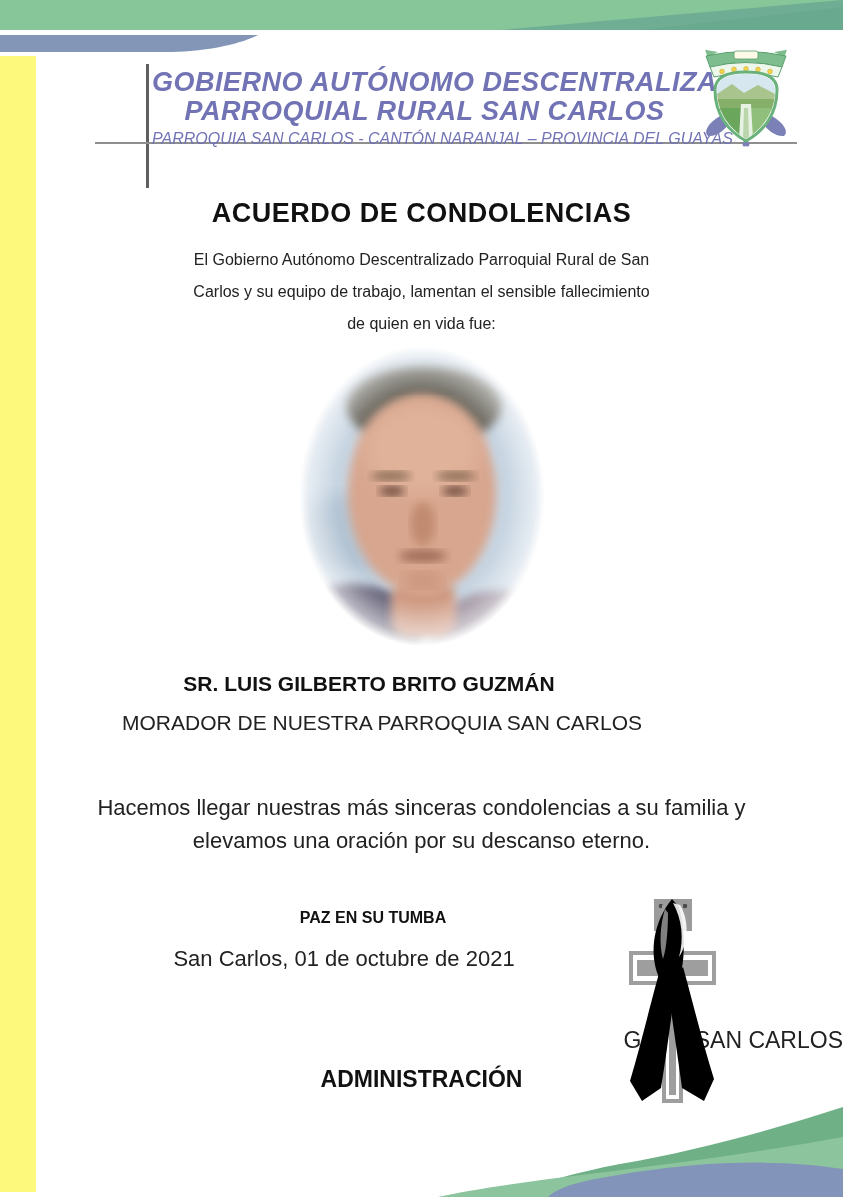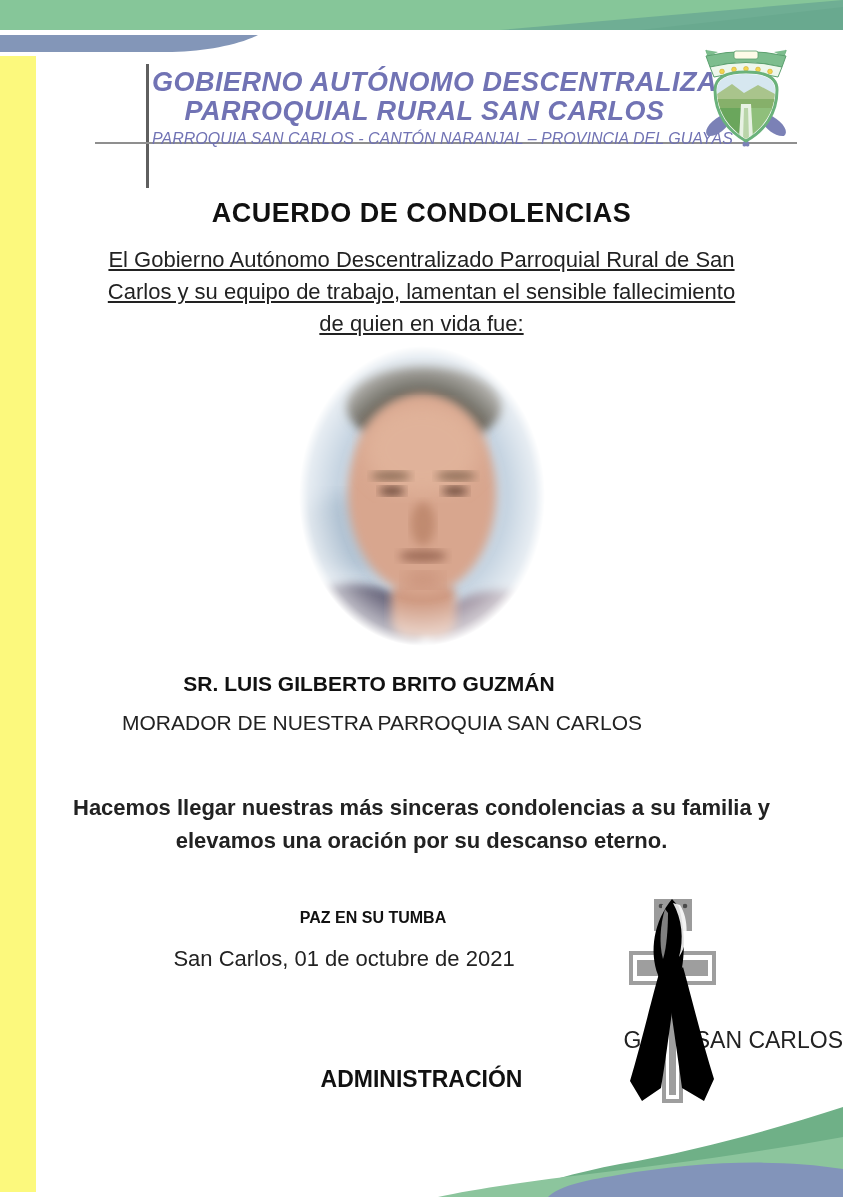--- a/index.html
+++ b/index.html
@@ -18,28 +18,28 @@
   .hdr-vline{position:absolute;left:146px;top:64px;width:3px;height:124px;background:#5f5f5f;}
   .hdr-hline{position:absolute;left:95px;top:142px;width:702px;height:2px;background:#8f8f8f;}
   .hdr-text{position:absolute;left:152px;top:68px;width:545px;text-align:center;color:#7173b4;}
   .hdr-org{font-size:27px;font-weight:bold;font-style:italic;line-height:29px;letter-spacing:.5px;white-space:nowrap;}
   .hdr-sub{font-size:16px;font-style:italic;line-height:19px;margin-top:3px;white-space:nowrap;}
   .crest{position:absolute;left:698px;top:44px;width:96px;height:104px;}
   
   .doc-title{position:absolute;left:0;top:198px;width:843px;text-align:center;
     font-size:27px;font-weight:bold;letter-spacing:.5px;color:#111;}
   .intro{position:absolute;left:60px;top:244px;width:723px;text-align:center;
-    font-size:22px;line-height:32px;color:#222;white-space:pre-line;text-decoration:underline;}
+    font-size:16px;line-height:32px;color:#222;white-space:pre-line;}
   .portrait{position:absolute;left:296px;top:344px;width:252px;height:304px;}
   .deceased-name{position:absolute;left:0;top:672px;width:738px;text-align:center;
     font-size:21px;font-weight:bold;color:#111;}
   .deceased-role{position:absolute;left:0;top:711px;width:764px;text-align:center;
     font-size:21px;color:#222;}
   .condolence{position:absolute;left:60px;top:791px;width:723px;text-align:center;
-    font-size:22px;line-height:33px;color:#222;white-space:pre-line;font-weight:bold;}
+    font-size:22px;line-height:33px;color:#222;white-space:pre-line;}
   .closing{position:absolute;left:0;top:909px;width:746px;text-align:center;
     font-size:16px;font-weight:bold;color:#111;}
   .dateline{position:absolute;left:0;top:946px;width:688px;text-align:center;
     font-size:22px;color:#222;}
   .sig-org{position:absolute;left:0;top:1027px;width:843px;text-align:right;
     font-size:23px;color:#222;}
   .sig-role{position:absolute;left:0;top:1066px;width:843px;text-align:center;
     font-size:23px;font-weight:bold;color:#111;}
   .mourning{position:absolute;left:616px;top:893px;width:112px;height:215px;}
 </style>

